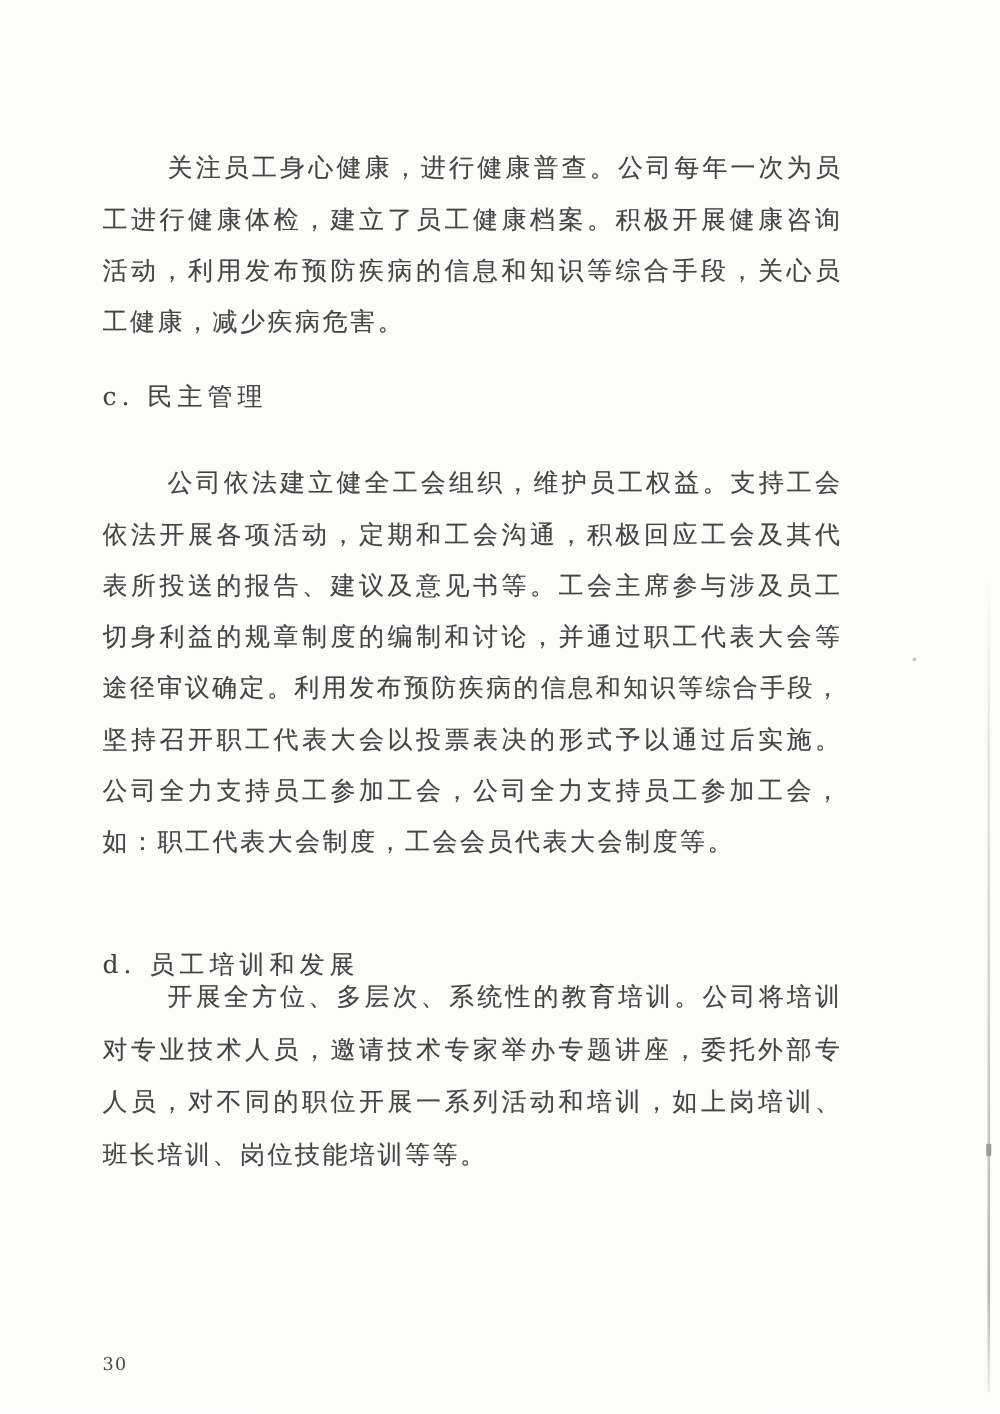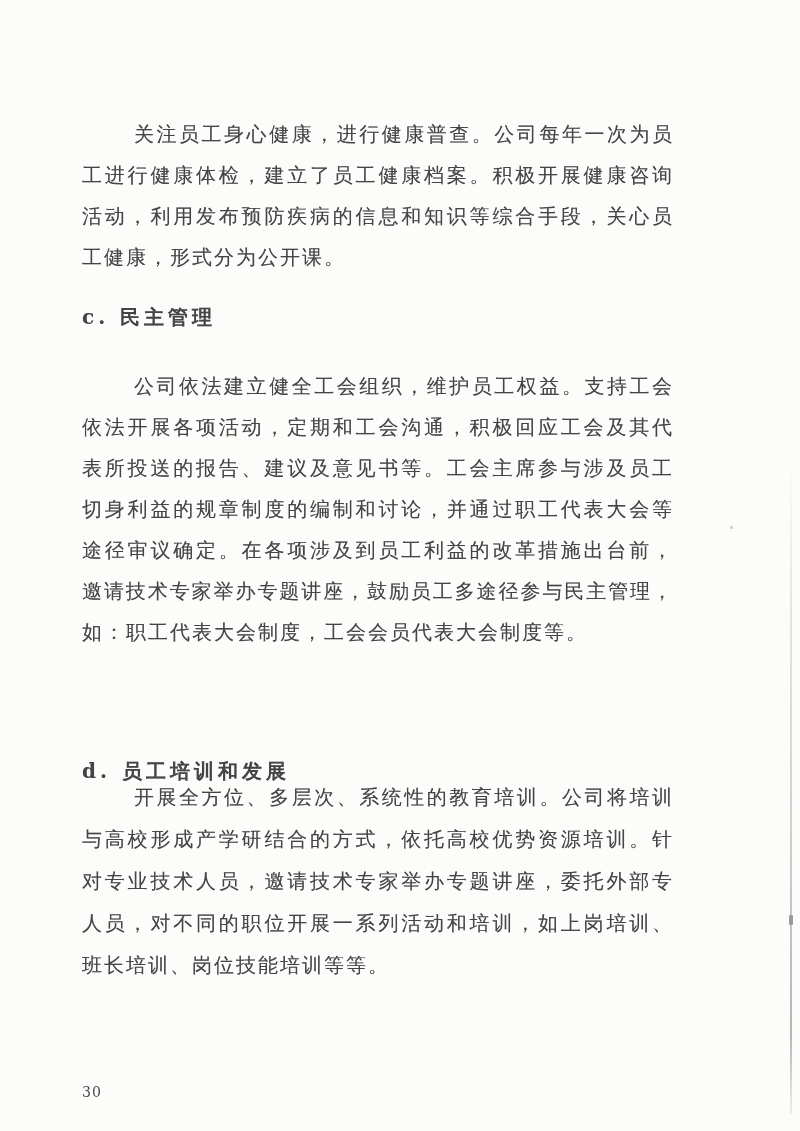--- a/index.html
+++ b/index.html
@@ -37,21 +37,20 @@
   }
   .heading {
     position: absolute;
     left: 82px;
     width: 590px;
     height: 41px;
     line-height: 41px;
     font-size: 20px;
     letter-spacing: 4px;
     text-shadow: 0 0 0.6px rgba(80,80,80,0.4);
-    font-weight: bold;
   }
   .para-1 { top: 114px; }
   .heading-c { top: 297px; }
   .para-2 { top: 366px; }
   .heading-d { top: 751px; }
   .para-3 { top: 776px; }
   .page-number {
     position: absolute;
     left: 82px;
     width: 590px;
@@ -97,40 +96,40 @@
 </style>
 </head>
 <body>
 
 <div class="page">
 
   <div class="para para-1">
       <div class="line first">关注员工身心健康，进行健康普查。公司每年一次为员</div>
       <div class="line">工进行健康体检，建立了员工健康档案。积极开展健康咨询</div>
       <div class="line">活动，利用发布预防疾病的信息和知识等综合手段，关心员</div>
-      <div class="line last">工健康，形式分为公开课。</div>
+      <div class="line last">工健康，减少疾病危害。</div>
     </div>
 
   <div class="heading heading-c">c. 民主管理</div>
 
   <div class="para para-2">
       <div class="line first">公司依法建立健全工会组织，维护员工权益。支持工会</div>
       <div class="line">依法开展各项活动，定期和工会沟通，积极回应工会及其代</div>
       <div class="line">表所投送的报告、建议及意见书等。工会主席参与涉及员工</div>
       <div class="line">切身利益的规章制度的编制和讨论，并通过职工代表大会等</div>
-      <div class="line">途径审议确定。在各项涉及到员工利益的改革措施出台前，</div>
-      <div class="line">邀请技术专家举办专题讲座，鼓励员工多途径参与民主管理，</div>
+      <div class="line">途径审议确定。利用发布预防疾病的信息和知识等综合手段，</div>
+      <div class="line">坚持召开职工代表大会以投票表决的形式予以通过后实施。</div>
+      <div class="line">公司全力支持员工参加工会，公司全力支持员工参加工会，</div>
       <div class="line last">如：职工代表大会制度，工会会员代表大会制度等。</div>
     </div>
 
   <div class="heading heading-d">d. 员工培训和发展</div>
 
   <div class="para para-3">
       <div class="line first">开展全方位、多层次、系统性的教育培训。公司将培训</div>
-      <div class="line">与高校形成产学研结合的方式，依托高校优势资源培训。针</div>
       <div class="line">对专业技术人员，邀请技术专家举办专题讲座，委托外部专</div>
       <div class="line">人员，对不同的职位开展一系列活动和培训，如上岗培训、</div>
       <div class="line last">班长培训、岗位技能培训等等。</div>
     </div>
 
   <div class="page-number">30</div>
 
   <div class="scan-line">
     <span class="scan-blip"></span>
   </div>

